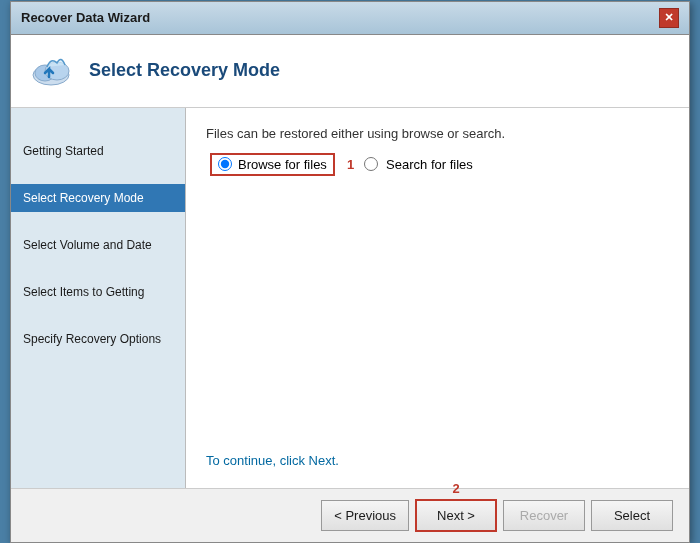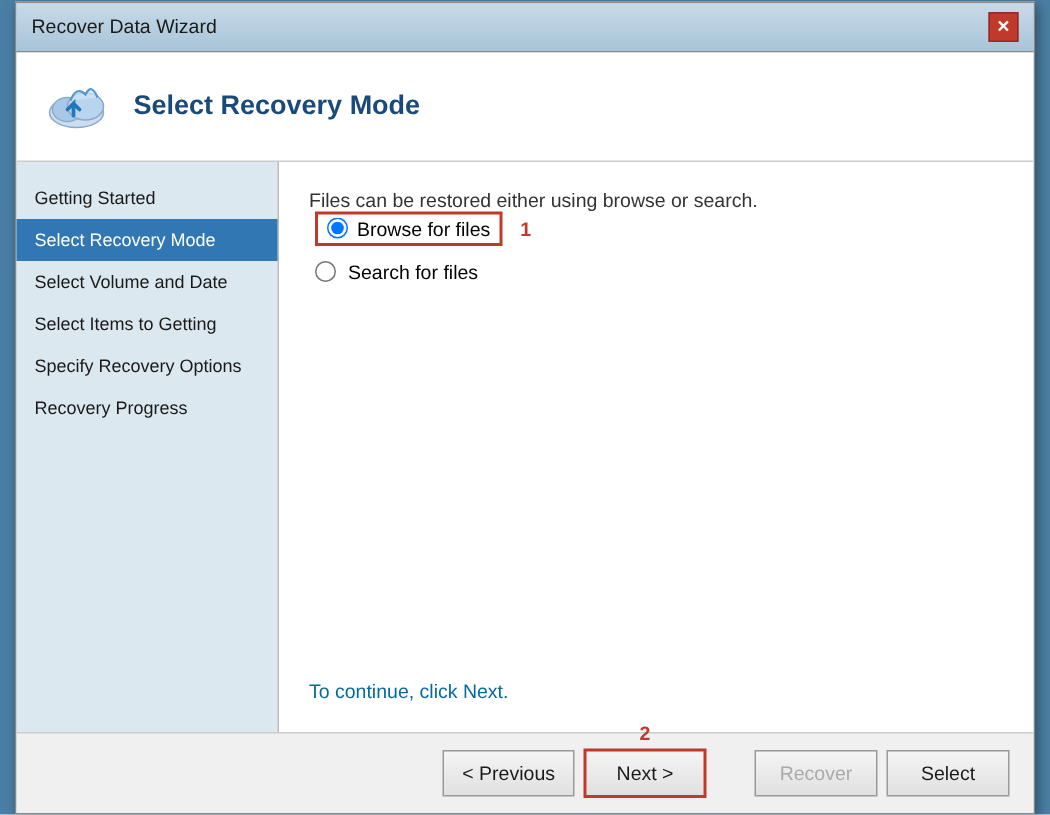--- a/index.html
+++ b/index.html
@@ -23,21 +23,21 @@
     .title-bar {
       background: linear-gradient(to bottom, #c8dae8, #a8c4d8);
       padding: 6px 10px;
       display: flex;
       align-items: center;
       justify-content: space-between;
       border-bottom: 1px solid #888;
     }
     .title-bar-text {
       font-size: 13px;
-      font-weight: normal;
+      font-weight: bold;
       color: #1a1a1a;
     }
     .close-btn {
       width: 20px;
       height: 20px;
       background: #c0392b;
       border: 1px solid #922b21;
       display: flex;
       align-items: center;
       justify-content: center;
@@ -67,35 +67,36 @@
       width: 175px;
       background: #dce8f0;
       padding: 10px 0;
       border-right: 1px solid #bbb;
     }
     .sidebar-item {
       padding: 7px 12px;
       font-size: 12px;
       color: #1a1a1a;
       cursor: pointer;
+      margin-top: 19px;
     }
     .sidebar-item.active {
       background: #3077b4;
       color: white;
     }
     .instruction-text {
       margin-bottom: 0;
       color: #333;
       font-size: 13px;
     }
     .radio-group {
       display: flex;
-      flex-direction: column;
       gap: 10px;
       margin-left: 4px;
+      margin-top: 12px;
     }
     .radio-option {
       display: flex;
       align-items: center;
       gap: 8px;
       font-size: 13px;
     }
     .radio-option input[type="radio"] {
       margin: 0;
       width: 14px;
@@ -118,21 +119,20 @@
       border: 1px solid #999;
       background: linear-gradient(to bottom, #f5f5f5, #e0e0e0);
       color: #1a1a1a;
     }
     .btn-highlighted {
       border: 2px solid #c0392b;
     }
     .btn-disabled {
       color: #aaa;
       cursor: default;
-      margin-left: 26px;
     }
     .next-btn-wrapper {
       position: relative;
       display: flex;
       flex-direction: column;
       align-items: center;
     }
     .main-content-wrapper {
       flex: 1;
       background: white;
@@ -170,21 +170,20 @@
   </div>
 
   <div class="wizard-content">
 
     <div class="sidebar">
       <div class="sidebar-item">Getting Started</div>
       <div class="sidebar-item active">Select Recovery Mode</div>
       <div class="sidebar-item">Select Volume and Date</div>
       <div class="sidebar-item">Select Items to Getting</div>
       <div class="sidebar-item">Specify Recovery Options</div>
-      <div class="sidebar-item">Recovery Progress</div>
     </div>
 
     <div class="main-content-wrapper">
       <p class="instruction-text">Files can be restored either using browse or search.</p>
 
       <div class="radio-group">
 
         <div class="radio-option">
           <span style="border: 2px solid #c0392b; padding: 2px 6px; display: inline-flex; align-items: center; gap: 6px;">
             <input type="radio" name="recovery-mode" checked="" style="">

